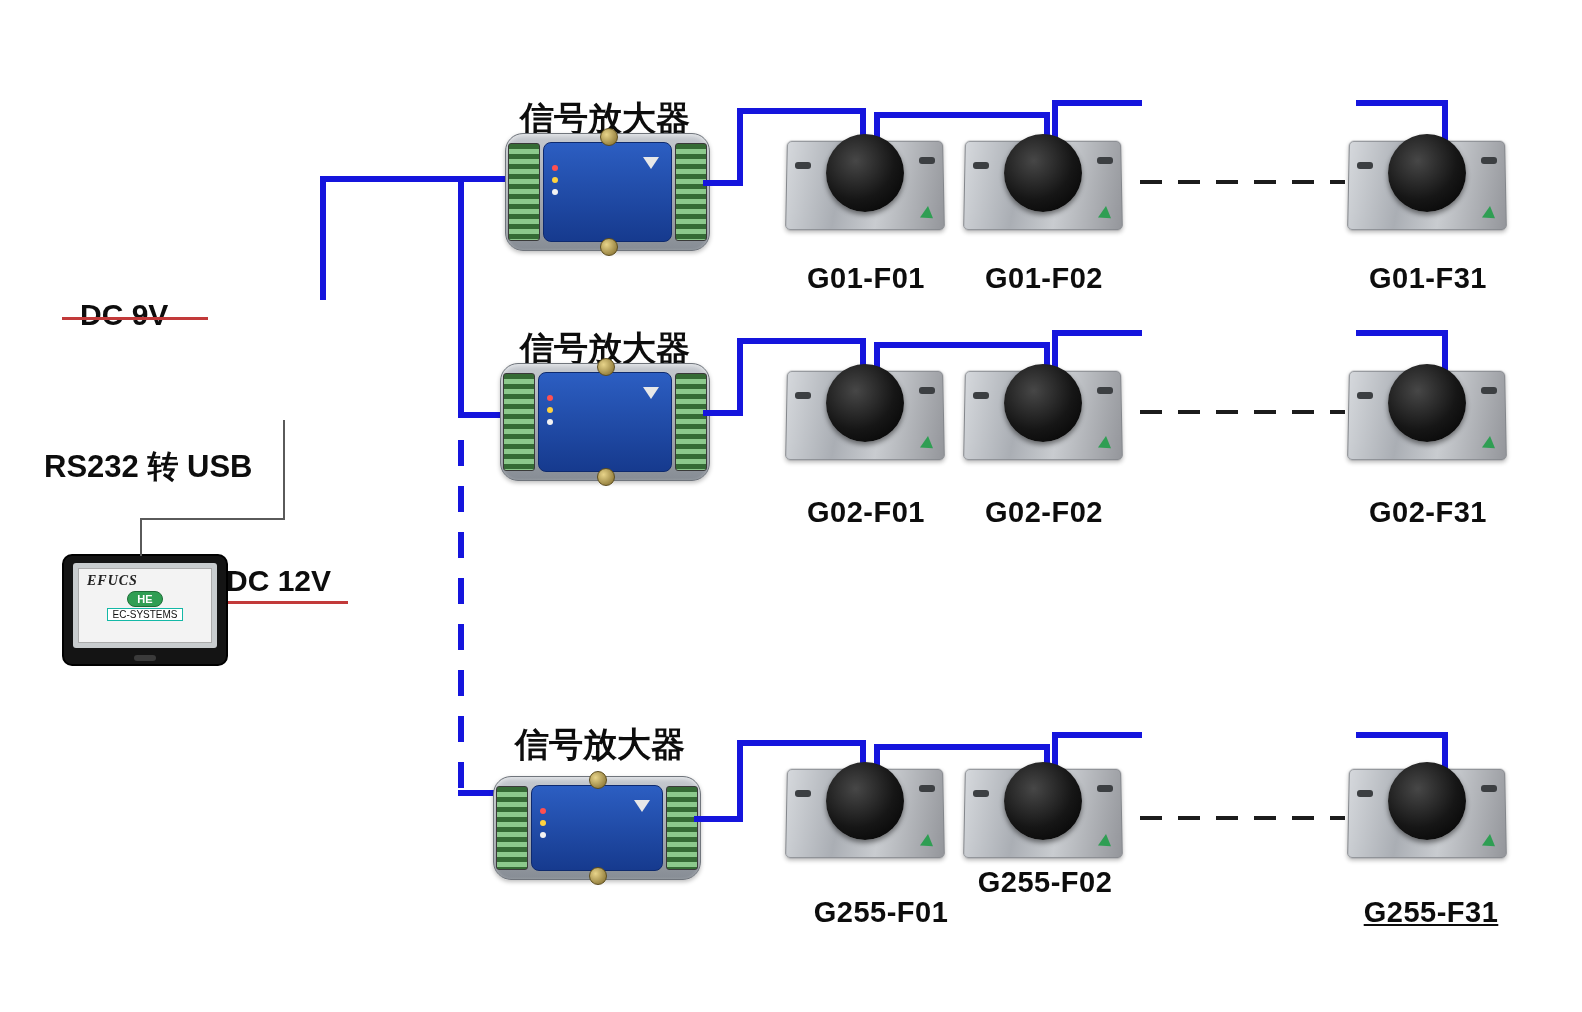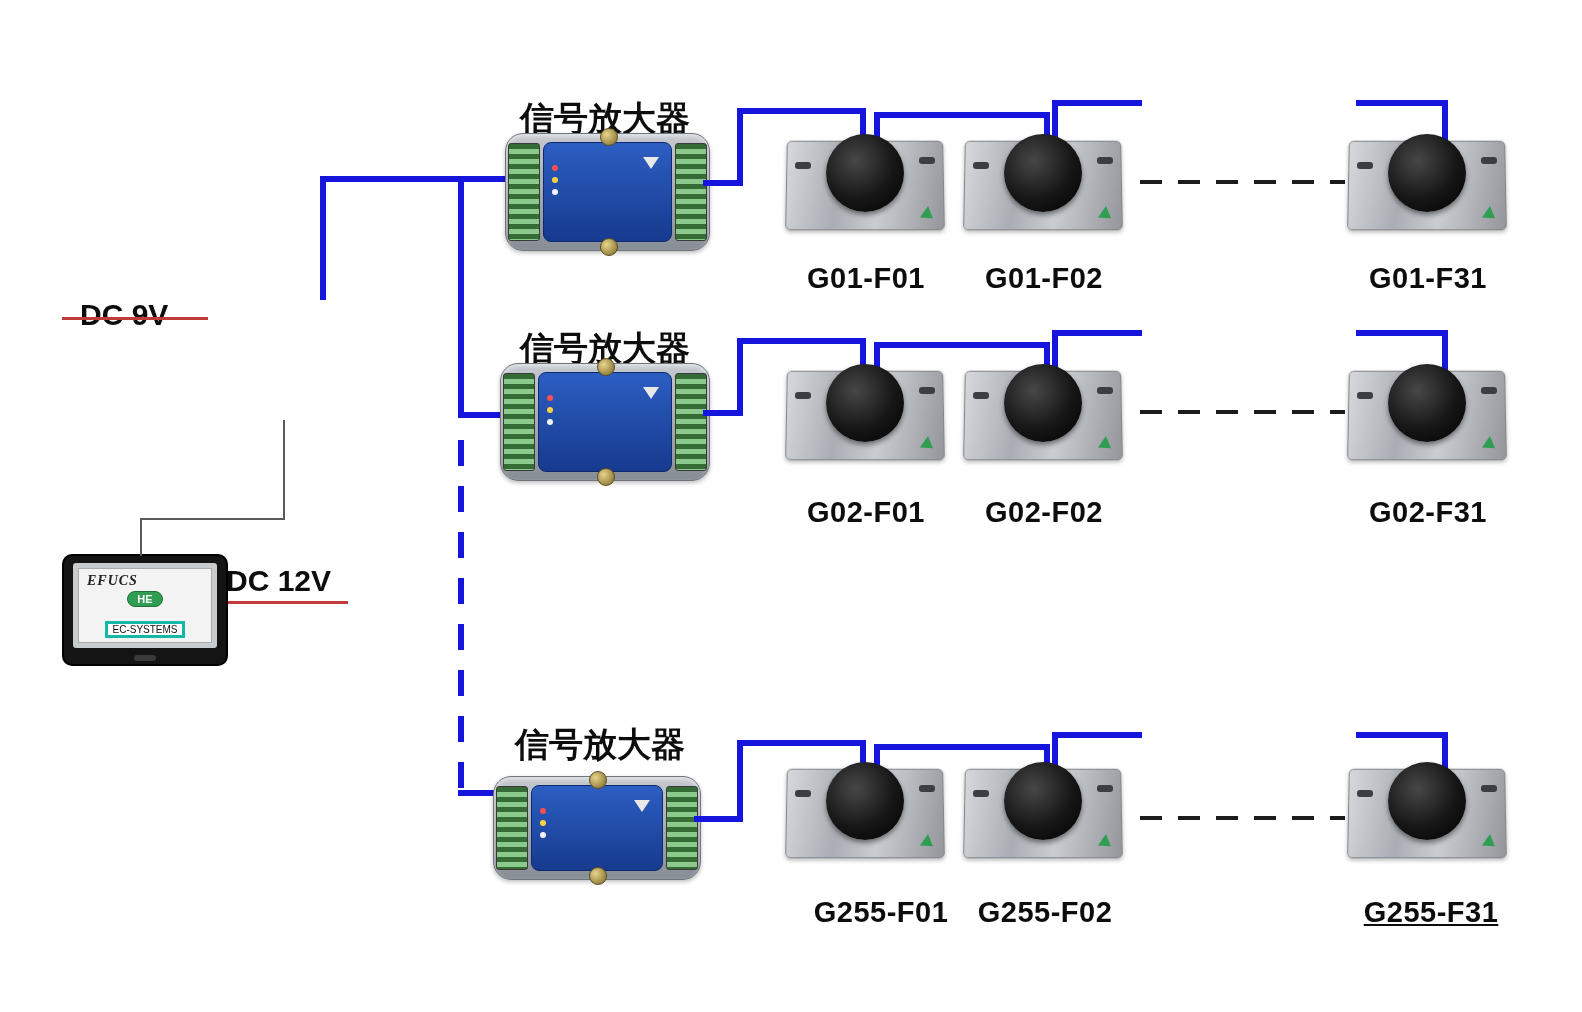--- a/index.html
+++ b/index.html
@@ -36,23 +36,23 @@
              background:linear-gradient(180deg,#c4e6f4,#8fc8e4);border-radius:4px;border:1px solid #9cc6da;}
   .conv-db9{position:absolute;right:-4px;top:28px;width:16px;height:60px;
             background:linear-gradient(90deg,#d8d8d8,#a4a4a4);border:1px solid #8a8a8a;border-radius:3px;}
 
   
   .tab{position:absolute;left:62px;top:554px;width:162px;height:108px;background:#141414;border:2px solid #000;border-radius:10px;}
   .tab-screen{position:absolute;left:9px;top:7px;right:9px;bottom:16px;background:#c8ccce;border-radius:3px;}
   .tab-panel{position:absolute;left:5px;top:5px;right:5px;bottom:5px;background:#f3f3f3;border:1px solid #ababab;}
   .tab-efucs{position:absolute;left:8px;top:4px;font-style:italic;font-weight:bold;font-size:14px;color:#222;
              font-family:"Liberation Serif",serif;letter-spacing:1px;}
-  .tab-center{position:absolute;left:0;right:0;top:22px;display:flex;flex-direction:column;align-items:center;gap:14px;}
+  .tab-center{position:absolute;left:0;right:0;top:22px;display:flex;flex-direction:column;align-items:center;gap:1px;}
   .tab-logo{background:#2f9e53;color:#fff;font-weight:bold;font-size:11px;padding:1px 9px;border-radius:10px;border:1px solid #1e6e38;}
-  .tab-sys{font-size:10px;color:#111;border:3px solid #14b8a6;background:#fff;padding:0 4px;}
+  .tab-sys{font-size:10px;color:#111;border:1px solid #14b8a6;background:#fff;padding:0 4px;}
   .tab-btn{position:absolute;left:50%;bottom:3px;width:22px;height:6px;margin-left:-11px;background:#3a3a3a;border-radius:3px;}
 
   
   .amp{position:absolute;}
   .amp-body{position:absolute;inset:0;background:linear-gradient(180deg,#c6cad0,#878d95);
             border-radius:18px;border:1px solid #70757c;box-shadow:inset 0 2px 4px rgba(255,255,255,.55),0 2px 4px rgba(0,0,0,.25);}
   .amp-panel{position:absolute;left:38px;right:38px;top:9px;bottom:9px;
              background:linear-gradient(180deg,#2c5ec2,#163a8e);border-radius:8px;border:1px solid #0e2a6e;}
   .amp-term{position:absolute;top:10px;bottom:10px;width:30px;border:1px solid #3a3a3a;border-radius:3px;
             background:repeating-linear-gradient(180deg,#356b35 0 5px,#8cc98c 5px 10px);}
@@ -81,20 +81,21 @@
              border-top:7px solid transparent;border-bottom:7px solid transparent;border-left:11px solid #2f9e53;transform:rotate(35deg);}
 </style>
 </head>
 <body>
 
 <div class="canvas">
 
   <div class="lbl lbl-cn" style="left:80px;top:298px;font-size:30px;">DC 9V</div>
   <div class="redline" style="left:62px;top:317px;width:146px;"></div>
 
+  <div class="lbl lbl-cn" style="left:44px;top:446px;">RS232 转 USB</div>
 
   <div class="lbl lbl-cn" style="left:226px;top:564px;font-size:30px;">DC 12V</div>
   <div class="redline" style="left:220px;top:601px;width:128px;"></div>
 
 
 
   <div class="tab">
     <div class="tab-screen">
       <div class="tab-panel">
         <div class="tab-efucs">EFUCS</div>
@@ -277,16 +278,16 @@
   </div>
   <div class="spk" style="left:1348px;top:768px;">
     <div class="spk-plate"></div>
     <div class="spk-slot l"></div>
     <div class="spk-slot r"></div>
     <div class="spk-driver"></div>
     <div class="spk-arrow"></div>
   </div>
 
   <div class="dev-lbl" style="left:786px;top:896px;width:190px;">G255-F01</div>
-  <div class="dev-lbl" style="left:950px;top:896px;width:190px;">G255-F02</div>
+  <div class="dev-lbl" style="left:950px;top:866px;width:190px;">G255-F02</div>
   <div class="dev-lbl" style="left:1336px;top:896px;width:190px;text-decoration:underline;">G255-F31</div>
 
 </div>
 
 </body></html>

